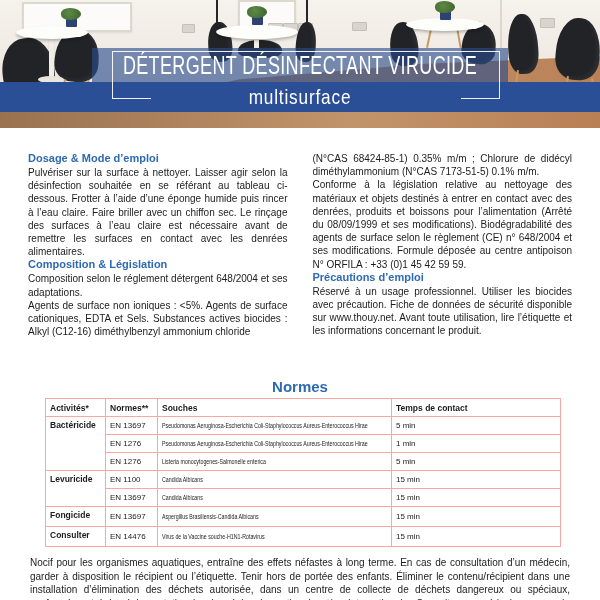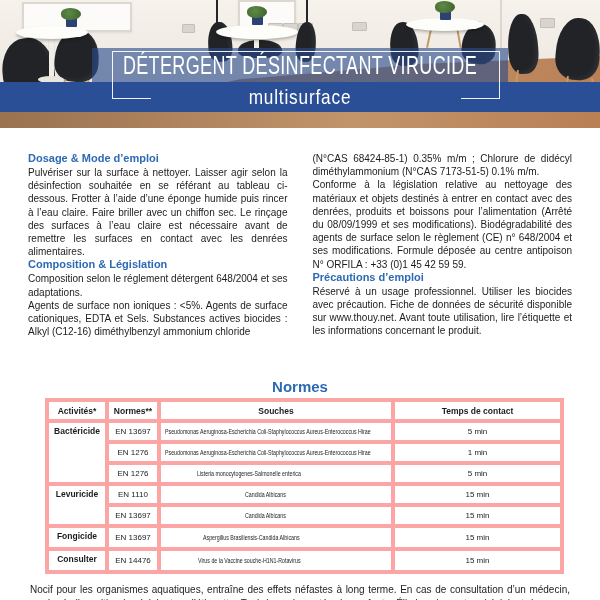--- a/index.html
+++ b/index.html
@@ -39,22 +39,22 @@
   
   .cols{display:flex;gap:25px;padding:24px 28px 0;height:248px;box-sizing:border-box;}
   .col{flex:1;min-width:0;}
   .col h2{font-size:11px;color:#2d6ab3;margin:0 0 2px;font-weight:bold;}
   .col p{margin:0;font-size:10px;line-height:13.2px;text-align:justify;}
   .mt{margin-top:14px;} .mt2{margin-top:16px;}
 
   
   .normes h3{font-size:15px;color:#2d6ab3;text-align:center;margin:2px 0 3px;font-weight:bold;}
   table{border-collapse:collapse;width:515px;margin-left:45px;table-layout:fixed;border:1.5px solid #191919;}
-  td,th{border:4px solid #fca5a5;font-size:8px;padding:1px 4px;height:15px;vertical-align:middle;
-        overflow:hidden;white-space:nowrap;text-align:center;}
+  td,th{border:1px solid #fca5a5;font-size:8px;padding:1px 4px;height:15px;vertical-align:middle;
+        overflow:hidden;white-space:nowrap;text-align:left;}
   th{font-weight:bold;font-size:8.5px;}
   td.act{font-weight:bold;font-size:8.5px;vertical-align:top;padding-top:3px;}
   .sq{display:inline-block;transform:scaleX(.66);transform-origin:0 50%;white-space:nowrap;}
 
   
   .pagefooter p{margin:9px 30px 0;font-size:10px;line-height:13.5px;text-align:justify;}
 </style>
 </head>
 <body>
 
@@ -168,21 +168,21 @@
           <td><span class="sq">Pseudomonas Aeruginosa-Escherichia Coli-Staphylococcus Aureus-Enterococcus Hirae</span></td>
           <td>1 min</td>
         </tr>
         <tr>
           <td>EN 1276</td>
           <td><span class="sq">Listeria monocytogenes-Salmonelle enterica</span></td>
           <td>5 min</td>
         </tr>
         <tr>
           <td class="act" rowspan="2">Levuricide</td>
-          <td>EN 1110</td>
+          <td>EN 1100</td>
           <td><span class="sq">Candida Albicans</span></td>
           <td>15 min</td>
         </tr>
         <tr>
           <td>EN 13697</td>
           <td><span class="sq">Candida Albicans</span></td>
           <td>15 min</td>
         </tr>
         <tr>
           <td class="act">Fongicide</td>

